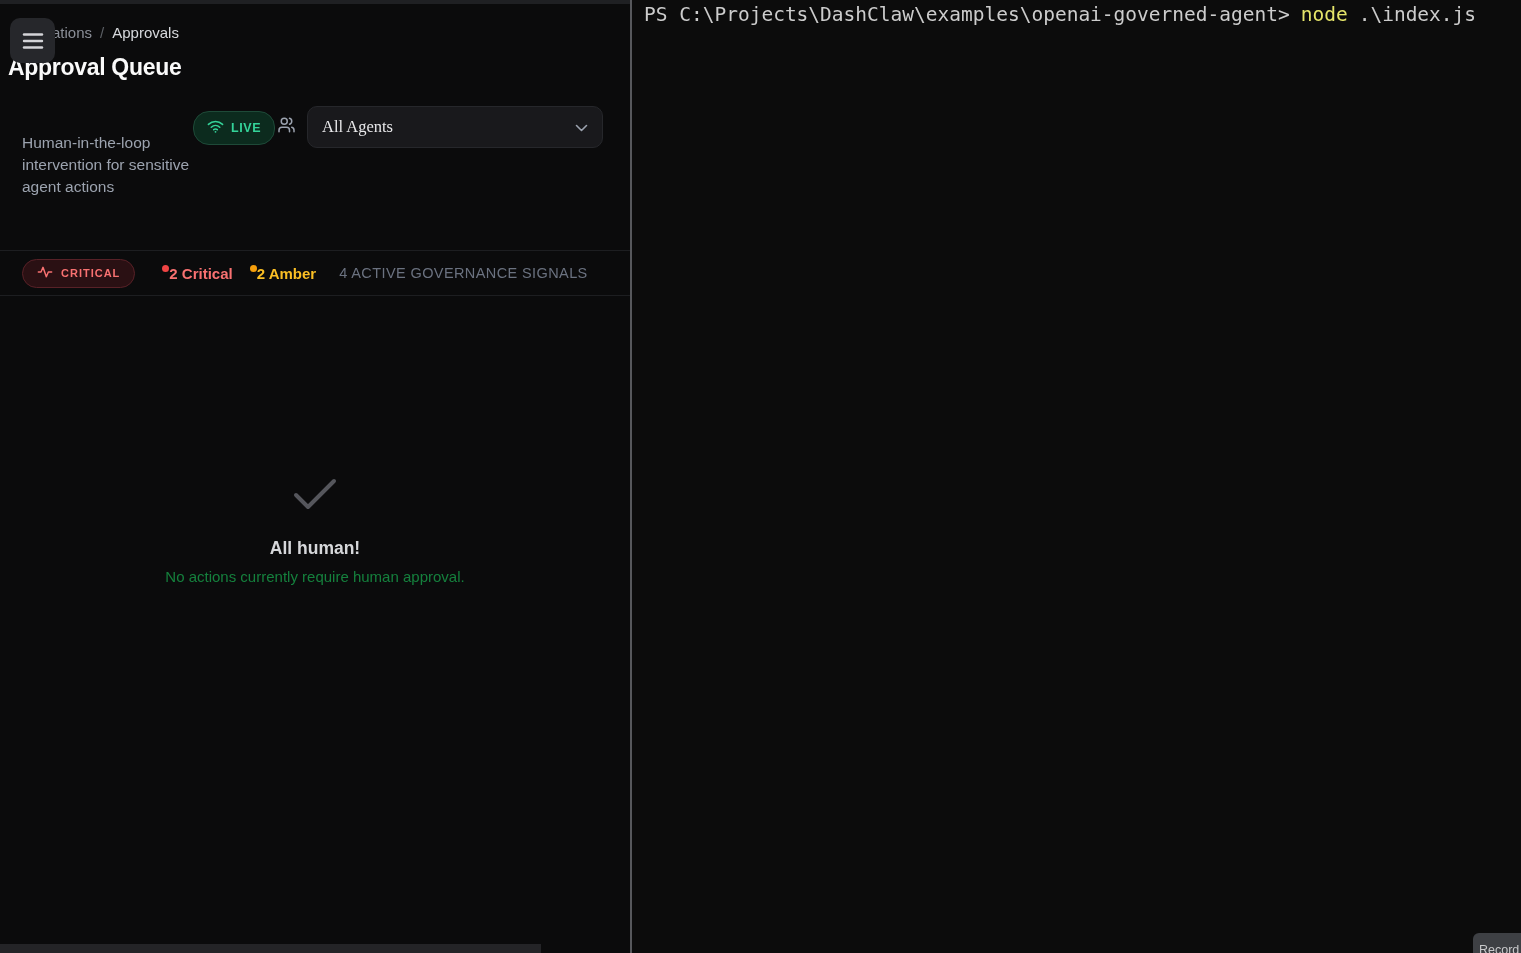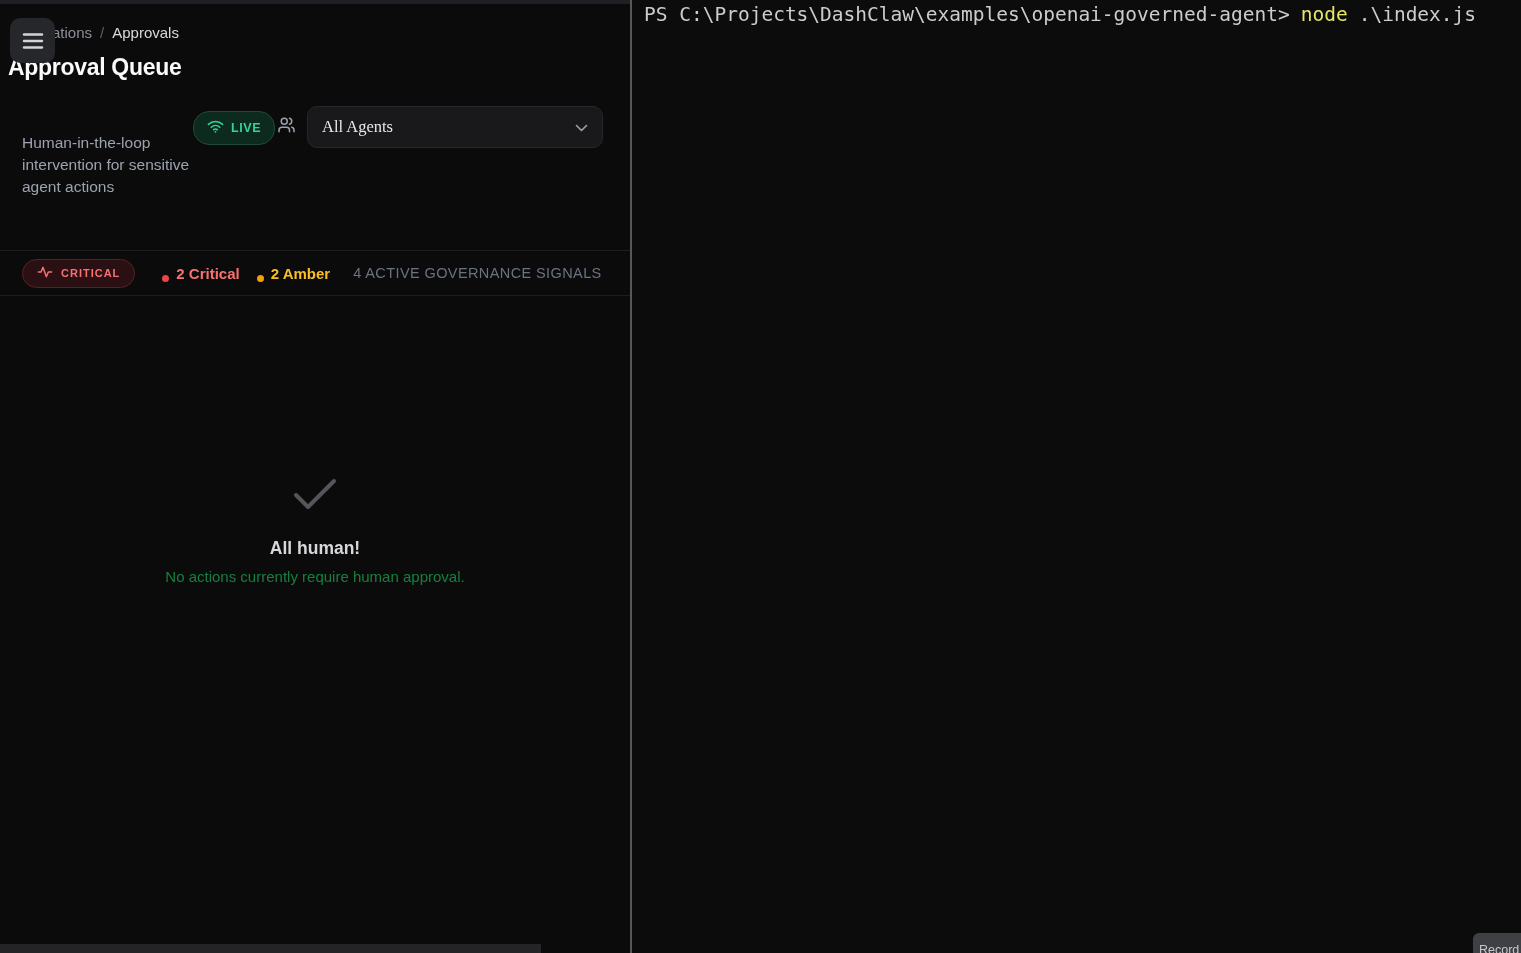--- a/index.html
+++ b/index.html
@@ -53,21 +53,21 @@
   .status-bar {
     position: absolute; left: 0; top: 250px; width: 630px; height: 46px;
     border-top: 1px solid #1d1e21; border-bottom: 1px solid #1d1e21;
     display: flex; align-items: center; padding-left: 22px;
   }
   .critical-badge {
     display: inline-flex; align-items: center; gap: 8px; height: 29px; padding: 0 14px;
     background: #2a1013; border: 1px solid #582127; border-radius: 15px;
     color: #f87171; font-size: 11px; font-weight: 700; letter-spacing: 1px;
   }
-  .count { display: inline-flex; align-items: flex-end; gap: 7px; font-size: 15px; font-weight: 600; }
+  .count { display: inline-flex; align-items: flex-start; font-size: 15px; font-weight: 600; }
   .count.critical { margin-left: 27px; color: #f87171; }
   .count.amber { margin-left: 17px; color: #fbbf24; }
   .dot { width: 7px; height: 7px; border-radius: 50%; display: inline-block; }
   .dot.red { background: #ef4444; }
   .dot.amber-dot { background: #f59e0b; }
   .signals { margin-left: 23px; color: #6b7280; font-size: 14.5px; letter-spacing: 0.4px; }
 
   .empty-state { position: absolute; left: 0; top: 477px; width: 630px; text-align: center; }
   .empty-check { display: inline-block; }
   .empty-title { margin-top: 23px; color: #d6d7da; font-size: 17.5px; font-weight: 700; }

